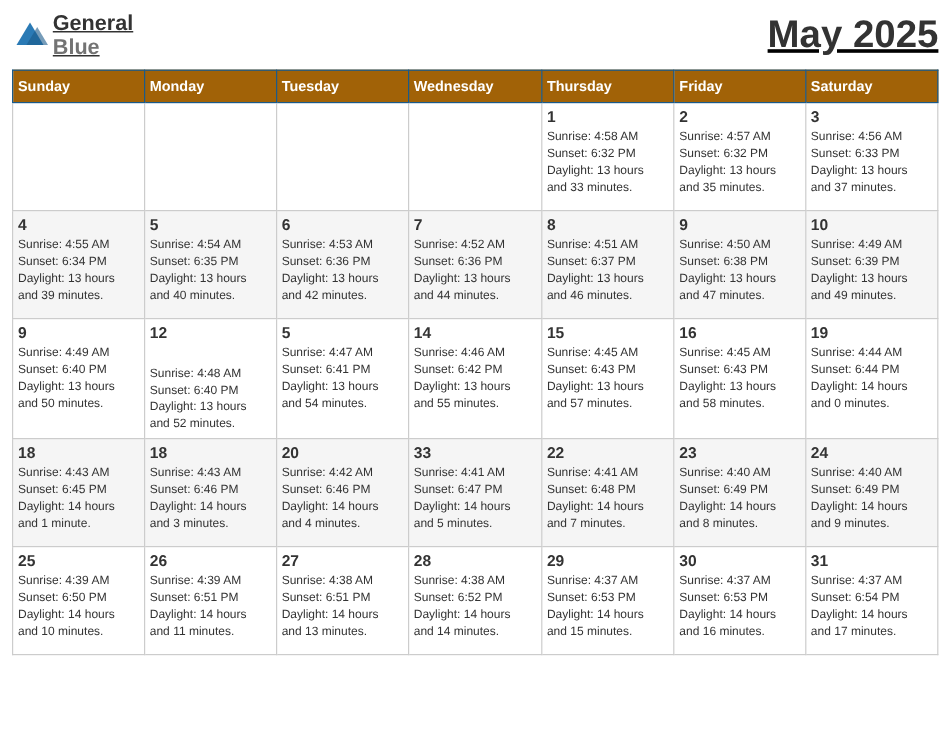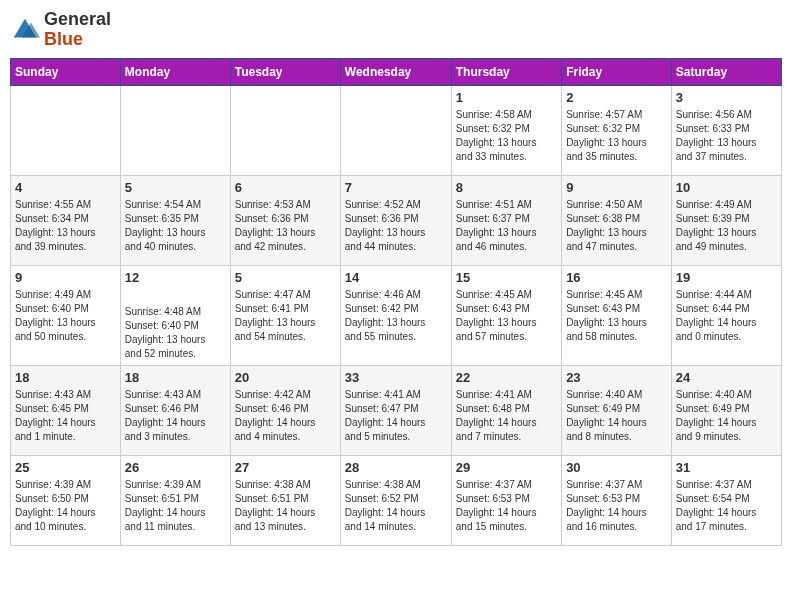--- a/index.html
+++ b/index.html
@@ -8,33 +8,34 @@
       background: #fff;
       width: 792px;
       min-height: 612px;
       padding: 10px;
     }
     .header {
       display: flex;
       justify-content: space-between;
       align-items: flex-start;
       margin-bottom: 8px;
+      text-decoration: underline;
     }
     .logo {
       display: flex;
       align-items: center;
       gap: 4px;
     }
     .logo-text {
       font-size: 18px;
       font-weight: bold;
       line-height: 1.1;
     }
     .logo-general { color: #333; }
-    .logo-blue { color: #c2410c; }
+    .logo-blue { color: #737373; }
     .logo-icon {
       width: 30px;
       height: 30px;
     }
     .title-section {
       text-align: right;
     }
     .month-title {
       font-size: 32px;
       font-weight: bold;
@@ -43,21 +44,21 @@
     .location {
       font-size: 14px;
       color: #555;
     }
     .calendar {
       width: 100%;
       border-collapse: collapse;
       font-size: 11px;
     }
     .calendar th {
-      background-color: #a21caf;
+      background-color: #a16207;
       color: white;
       padding: 6px 4px;
       text-align: left;
       font-size: 12px;
       font-weight: bold;
       border: 1px solid #1a5a8a;
     }
     .calendar td {
       border: 1px solid #ccc;
       vertical-align: top;
@@ -92,20 +93,21 @@
     <svg class="logo-icon" viewBox="0 0 40 40">
       <polygon points="20,5 35,30 5,30" fill="#2a7ab5"></polygon>
       <polygon points="28,10 40,30 16,30" fill="#1a5a8a" opacity="0.6"></polygon>
     </svg>
     <div class="logo-text">
       <span class="logo-general">General</span><br>
       <span class="logo-blue">Blue</span>
     </div>
   </div>
   <div class="title-section">
+    <div class="month-title">May 2025</div>
   </div>
 </div>
 
 <table class="calendar">
   <thead>
     <tr>
     <th>Sunday</th>
         <th>Monday</th>
         <th>Tuesday</th>
         <th>Wednesday</th>

